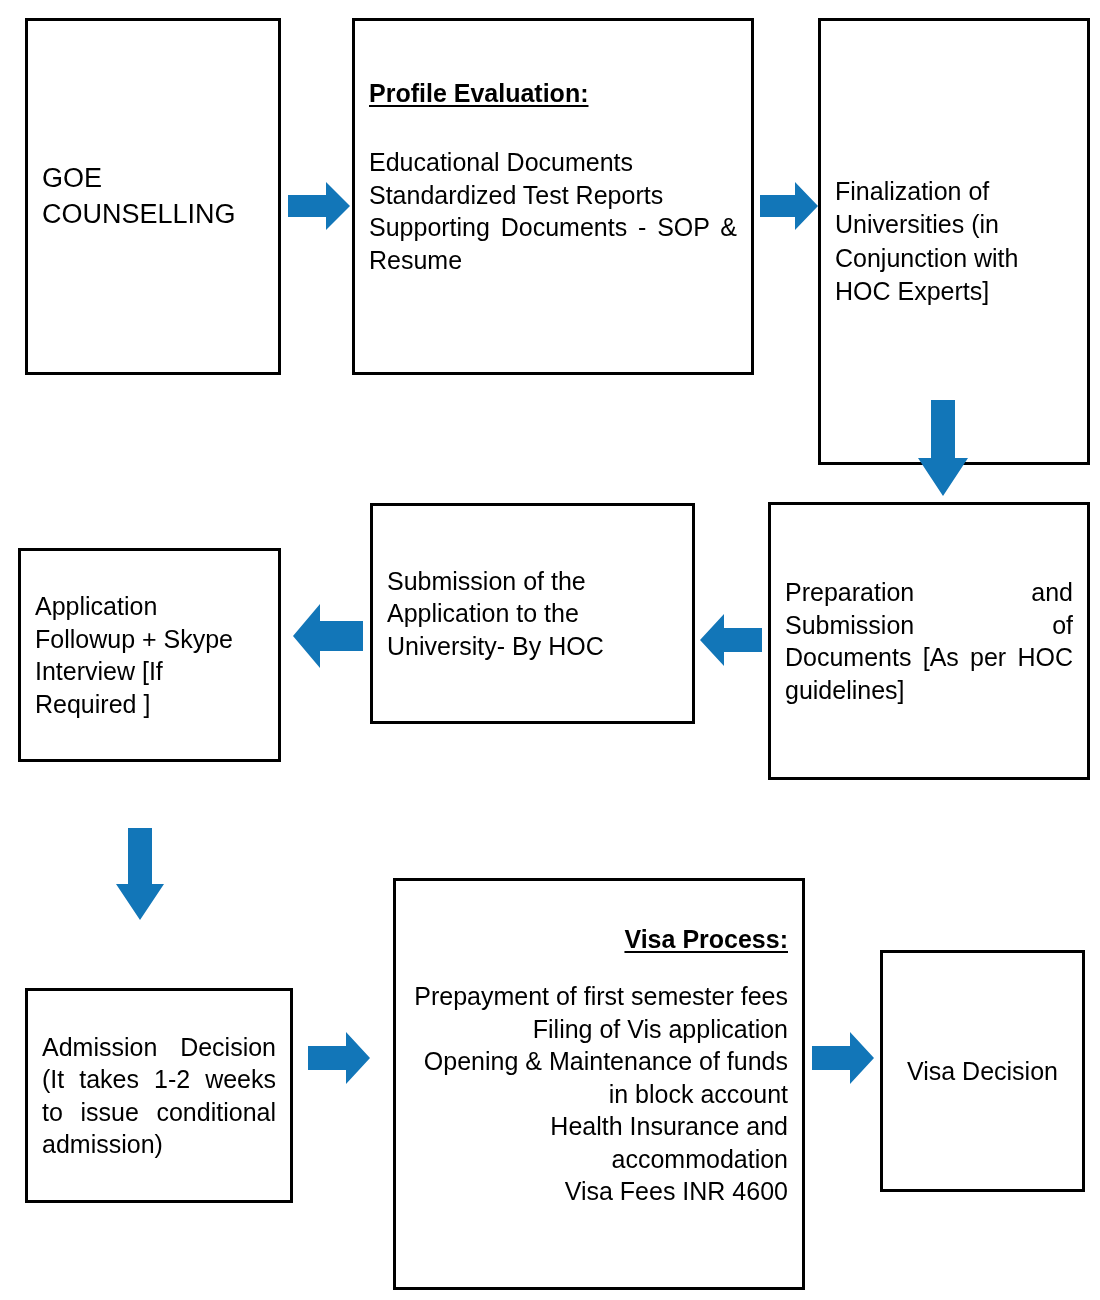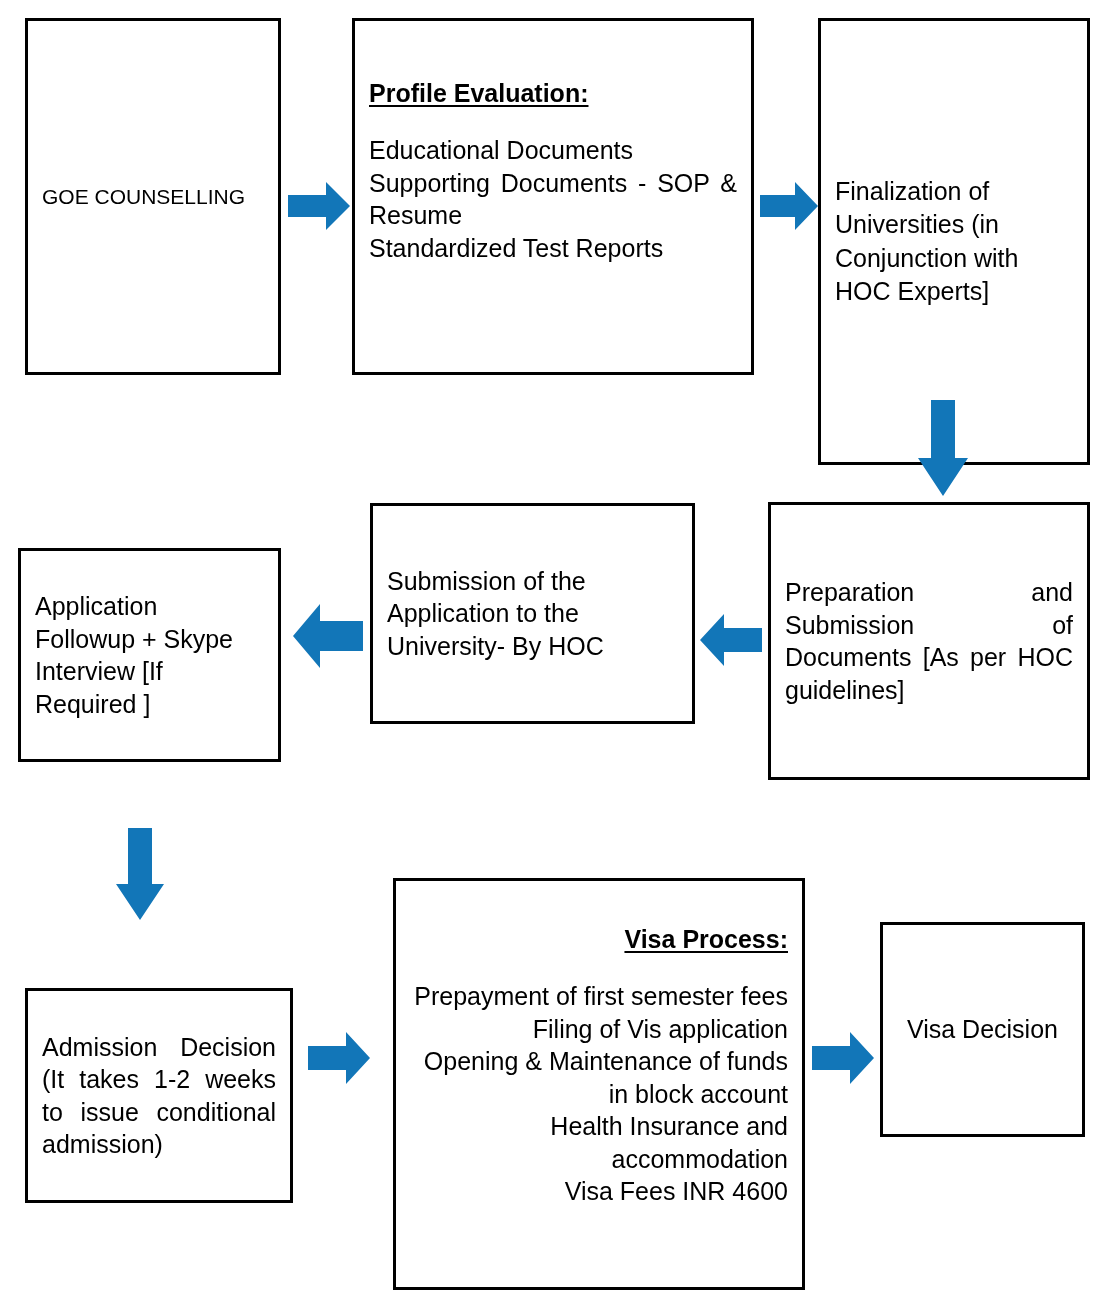--- a/index.html
+++ b/index.html
@@ -40,37 +40,37 @@
 
   .arrow{position:absolute;}
   .arrow svg{display:block;width:100%;height:100%;}
 </style>
 </head>
 <body>
 
 <div id="canvas">
 
   <div class="node" style="left:25px; top:18px; width:256px; height:357px;">
-    <div class="body" style="font-size:21px;">
+    <div class="body" style="font-size:27px;">
       <span class="line">GOE COUNSELLING</span>
     </div>
   </div>
 
   <div class="arrow" style="left:288px; top:182px; width:62px; height:48px;">
     <svg viewBox="0 0 62 48" preserveAspectRatio="none" aria-hidden="true">
       <polygon points="0,13 38,13 38,0 62,24 38,48 38,35 0,35" fill="#1276b8"></polygon>
     </svg>
   </div>
 
-  <div class="node just" style="left:352px; top:18px; width:402px; height:357px; justify-content:flex-start; padding-top:58px;">
+  <div class="node just" style="left:352px; top:18px; width:402px; height:357px; justify-content:flex-start; padding-top:58px;gap:12px;">
     <div class="title">Profile Evaluation:</div>
     <div class="body just">
       <span class="line">Educational Documents</span>
+      <span class="line">Standardized Test Reports</span>
       <span class="line">Supporting Documents - SOP &amp; Resume</span>
-      <span class="line">Standardized Test Reports</span>
     </div>
   </div>
 
   <div class="arrow" style="left:760px; top:182px; width:58px; height:48px;">
     <svg viewBox="0 0 58 48" preserveAspectRatio="none" aria-hidden="true">
       <polygon points="0,13 35,13 35,0 58,24 35,48 35,35 0,35" fill="#1276b8"></polygon>
     </svg>
   </div>
 
   <div class="node" style="left:818px; top:18px; width:272px; height:447px;">
@@ -143,19 +143,19 @@
       <span class="line">Visa Fees INR 4600</span>
     </div>
   </div>
 
   <div class="arrow" style="left:812px; top:1032px; width:62px; height:52px;">
     <svg viewBox="0 0 62 52" preserveAspectRatio="none" aria-hidden="true">
       <polygon points="0,14 38,14 38,0 62,26 38,52 38,38 0,38" fill="#1276b8"></polygon>
     </svg>
   </div>
 
-  <div class="node" style="left:880px; top:922px; width:205px; height:215px;">
+  <div class="node" style="left:880px; top:950px; width:205px; height:242px;">
     <div class="body center-text">
       <span class="line">Visa Decision</span>
     </div>
   </div>
 
 </div>
 
 </body></html>

